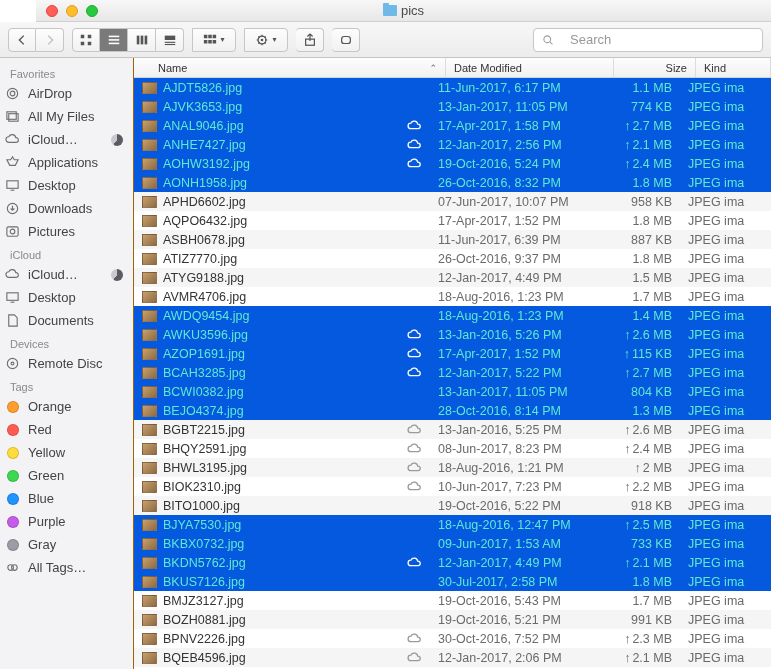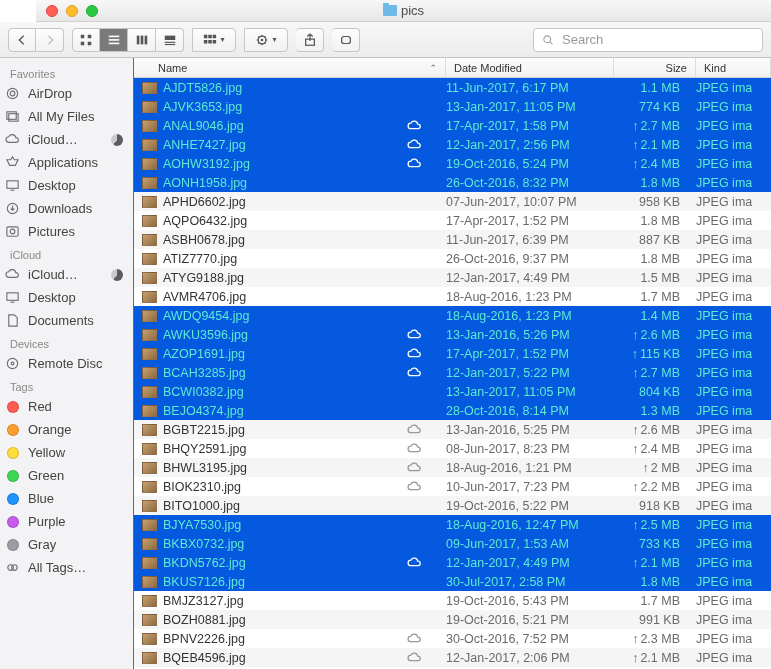--- a/index.html
+++ b/index.html
@@ -20,21 +20,21 @@
 .toolbar { height: 36px; background: linear-gradient(#f7f7f7,#ececec); border-bottom: 1px solid #c4c4c4; display: flex; align-items: center; padding: 0 8px; gap: 8px; }
 .tbtn-group { display: flex; }
 .tbtn { height: 24px; min-width: 28px; border: 1px solid #c6c6c6; background: linear-gradient(#fdfdfd,#f1f1f1); display:flex; align-items:center; justify-content:center; color:#555; font-size: 12px; }
 .tbtn:first-child { border-radius: 4px 0 0 4px; }
 .tbtn:last-child { border-radius: 0 4px 4px 0; }
 .tbtn:not(:first-child) { border-left: none; }
 .tbtn.single { border-radius: 4px; }
 .tbtn.active { background: #7a7a7a; color: #fff; }
 .tbtn svg { width: 14px; height: 14px; }
 .spacer { flex: 1; }
-.search { width: 230px; height: 24px; border: 1px solid #c6c6c6; border-radius: 4px; background: #fff; display:flex; align-items:center; padding: 0 8px; color:#999; gap:8px; font-size: 13px; }
+.search { width: 230px; height: 24px; border: 1px solid #c6c6c6; border-radius: 4px; background: #fff; display:flex; align-items:center; padding: 0 8px; color:#999; gap:16px; font-size: 13px; }
 .search svg { width:12px; height:12px; }
 
 
 .body { display: flex; height: calc(100% - 58px); }
 .sidebar { width: 134px; background: #f3f2f4; border-right: 1px solid #a16207; padding-top: 4px; overflow: hidden; }
 .sb-head { font-size: 11px; color: #8a8a8a; padding: 6px 10px 2px; }
 .sb-item { display: flex; align-items: center; gap: 7px; padding: 3px 10px 3px 4px; color: #444; font-size: 13px; white-space: nowrap; }
 .sb-item .ico { width: 17px; height: 17px; display:flex; align-items:center; justify-content:center; color:#6f6f74; }
 .sb-item .ico svg { width: 15px; height: 15px; }
 .sb-item .pie { width:12px; height:12px; border-radius:50%; background: conic-gradient(#5b5b61 0 60%, #c9c9cf 60% 100%); margin-left:auto; }
@@ -55,21 +55,21 @@
 .row.sel { background:#0459df; color:#5eead4; }
 .row.sel .cloud svg { stroke:#fff; }
 .row > div { padding: 0 8px; }
 .c-name { flex: 0 0 296px; display:flex; align-items:center; gap:6px; }
 .c-name .thumb { width:15px; height:12px; background:#ccc; border:0.5px solid rgba(0,0,0,.2); flex-shrink:0; }
 .row:not(.sel) .c-name .thumb { background: linear-gradient(135deg,#c9a06e,#8e6b42); }
 .row.sel .c-name .thumb { background: linear-gradient(135deg,#c9a06e,#8e6b42); }
 .c-name .fname { flex:1; white-space:nowrap; overflow:hidden; text-overflow:ellipsis; }
 .c-name .cloud { width: 18px; display:flex; justify-content:flex-end; }
 .c-name .cloud svg { width:15px; height:11px; stroke:#9a9a9a; fill:none; stroke-width:1.4; }
-.c-date { flex: 0 0 168px; white-space:nowrap;margin-left:8px; }
+.c-date { flex: 0 0 168px; white-space:nowrap; }
 .row:not(.sel) .c-date { color:#6a6a6a; }
 .c-size { flex: 0 0 82px; text-align:right; white-space:nowrap; }
 .row:not(.sel) .c-size { color:#6a6a6a; }
 .c-kind { flex:1; white-space:nowrap; }
 .row:not(.sel) .c-kind { color:#6a6a6a; }
 .uparr { margin-right:2px; }
 </style>
 </head>
 <body>
 
@@ -272,29 +272,29 @@
           <svg viewBox="0 0 16 16">
             <circle cx="8" cy="8" r="5.5" fill="none" stroke="currentColor" stroke-width="1.2"></circle>
             <circle cx="8" cy="8" r="1.5" fill="none" stroke="currentColor" stroke-width="1.2"></circle>
           </svg>
         </span>
         <span>Remote Disc</span>
       </div>
       <div class="sb-head">Tags</div>
       <div class="sb-item">
         <span class="ico">
+          <span class="tag-dot" style="background:#fe9e2f"></span>
+        </span>
+        <span>Orange</span>
+      </div>
+      <div class="sb-item">
+        <span class="ico">
           <span class="tag-dot" style="background:#ff5b53"></span>
         </span>
         <span>Red</span>
-      </div>
-      <div class="sb-item">
-        <span class="ico">
-          <span class="tag-dot" style="background:#fe9e2f"></span>
-        </span>
-        <span>Orange</span>
       </div>
       <div class="sb-item">
         <span class="ico">
           <span class="tag-dot" style="background:#fedc3a"></span>
         </span>
         <span>Yellow</span>
       </div>
       <div class="sb-item">
         <span class="ico">
           <span class="tag-dot" style="background:#3dd752"></span>

